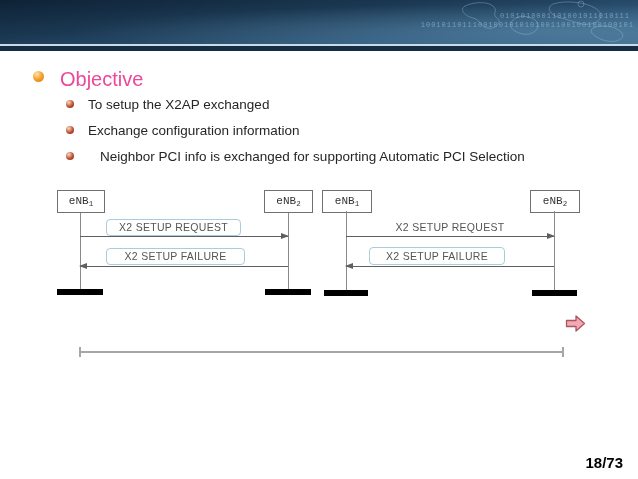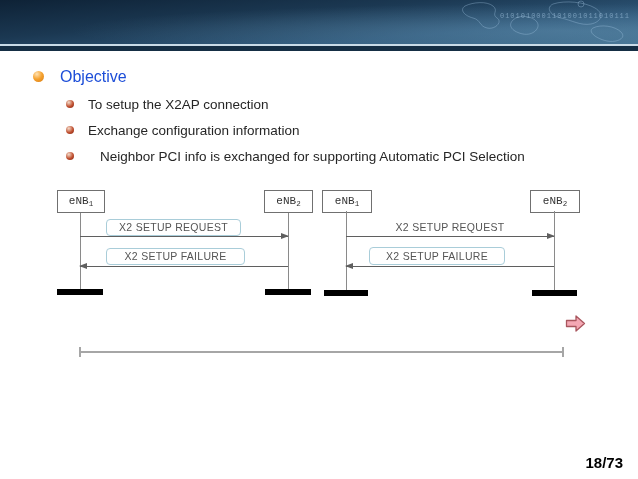--- a/index.html
+++ b/index.html
@@ -34,21 +34,21 @@
 
   
   .bullet-ball{
     position:absolute;width:11px;height:11px;border-radius:50%;
     background:radial-gradient(circle at 35% 28%, #ffe2b2 0%, #f5a22f 48%, #d87a10 100%);
   }
   .sub-ball{
     position:absolute;width:8px;height:8px;border-radius:50%;
     background:radial-gradient(circle at 35% 30%, #f3dccb 0%, #c05030 55%, #7d1f0c 100%);
   }
-  .lvl1-text{position:absolute;font-size:16px;color:#1d4ed8;}
+  .lvl1-text{position:absolute;font-size:20px;color:#ec4899;}
   .lvl2-text{position:absolute;font-size:13.5px;color:#262626;white-space:nowrap;}
 
   
   .node-box{
     position:absolute;height:21px;border:1px solid #707070;background:#ffffff;
     font-size:11px;color:#333;text-align:center;line-height:21px;font-family:Liberation Mono, monospace;
   }
   .node-box .sub{font-size:7.5px;vertical-align:-2px;}
   .lifeline{position:absolute;width:1px;background:#8a8a8a;}
   .msg-line{position:absolute;height:1px;background:#5f5f5f;}
@@ -87,30 +87,31 @@
     <svg class="map-svg" width="185" height="44" viewBox="0 0 185 44">
       <g fill="none" stroke="rgba(165,200,228,0.35)" stroke-width="1">
         <path d="M12,6 C20,2 34,1 40,6 C46,11 38,14 44,18 C50,22 42,30 34,28 C26,26 28,20 20,18 C12,16 6,10 12,6 Z"></path>
         <path d="M60,20 C66,14 80,16 84,22 C88,28 80,36 70,34 C60,32 54,26 60,20 Z"></path>
         <path d="M100,4 C112,0 132,2 142,8 C152,14 148,22 138,24 C128,26 118,20 108,18 C98,16 92,8 100,4 Z"></path>
         <path d="M140,28 C148,24 162,26 168,32 C174,38 164,43 154,41 C144,39 134,32 140,28 Z"></path>
         <circle cx="128" cy="4" r="3"></circle>
       </g>
     </svg>
     <div class="binary" style="right:8px;top:12px;">0101010001101001011010111</div>
+    <div class="binary" style="right:4px;top:21px;">10010110111001001010101001100100100100101</div>
   </div>
   <div class="header-light"></div>
   <div class="header-dark"></div>
 
   <div>
     <span class="bullet-ball" style="left:33px;top:71px;"></span>
     <div class="lvl1-text" style="left:60px;top:68px;">Objective</div>
 
     <span class="sub-ball" style="left:66px;top:100px;"></span>
-    <div class="lvl2-text" style="left:88px;top:97px;">To setup the X2AP connection</div>
+    <div class="lvl2-text" style="left:88px;top:97px;">To setup the X2AP exchanged</div>
 
     <span class="sub-ball" style="left:66px;top:126px;"></span>
     <div class="lvl2-text" style="left:88px;top:123px;">Exchange configuration information</div>
 
     <span class="sub-ball" style="left:66px;top:152px;"></span>
     <div class="lvl2-text" style="left:88px;top:149px;margin-left:12px;">Neighbor PCI info is exchanged for supporting Automatic PCI Selection</div>
   </div>
 
   <div>
     <div class="node-box" style="left:57px;top:190px;width:46px;">

